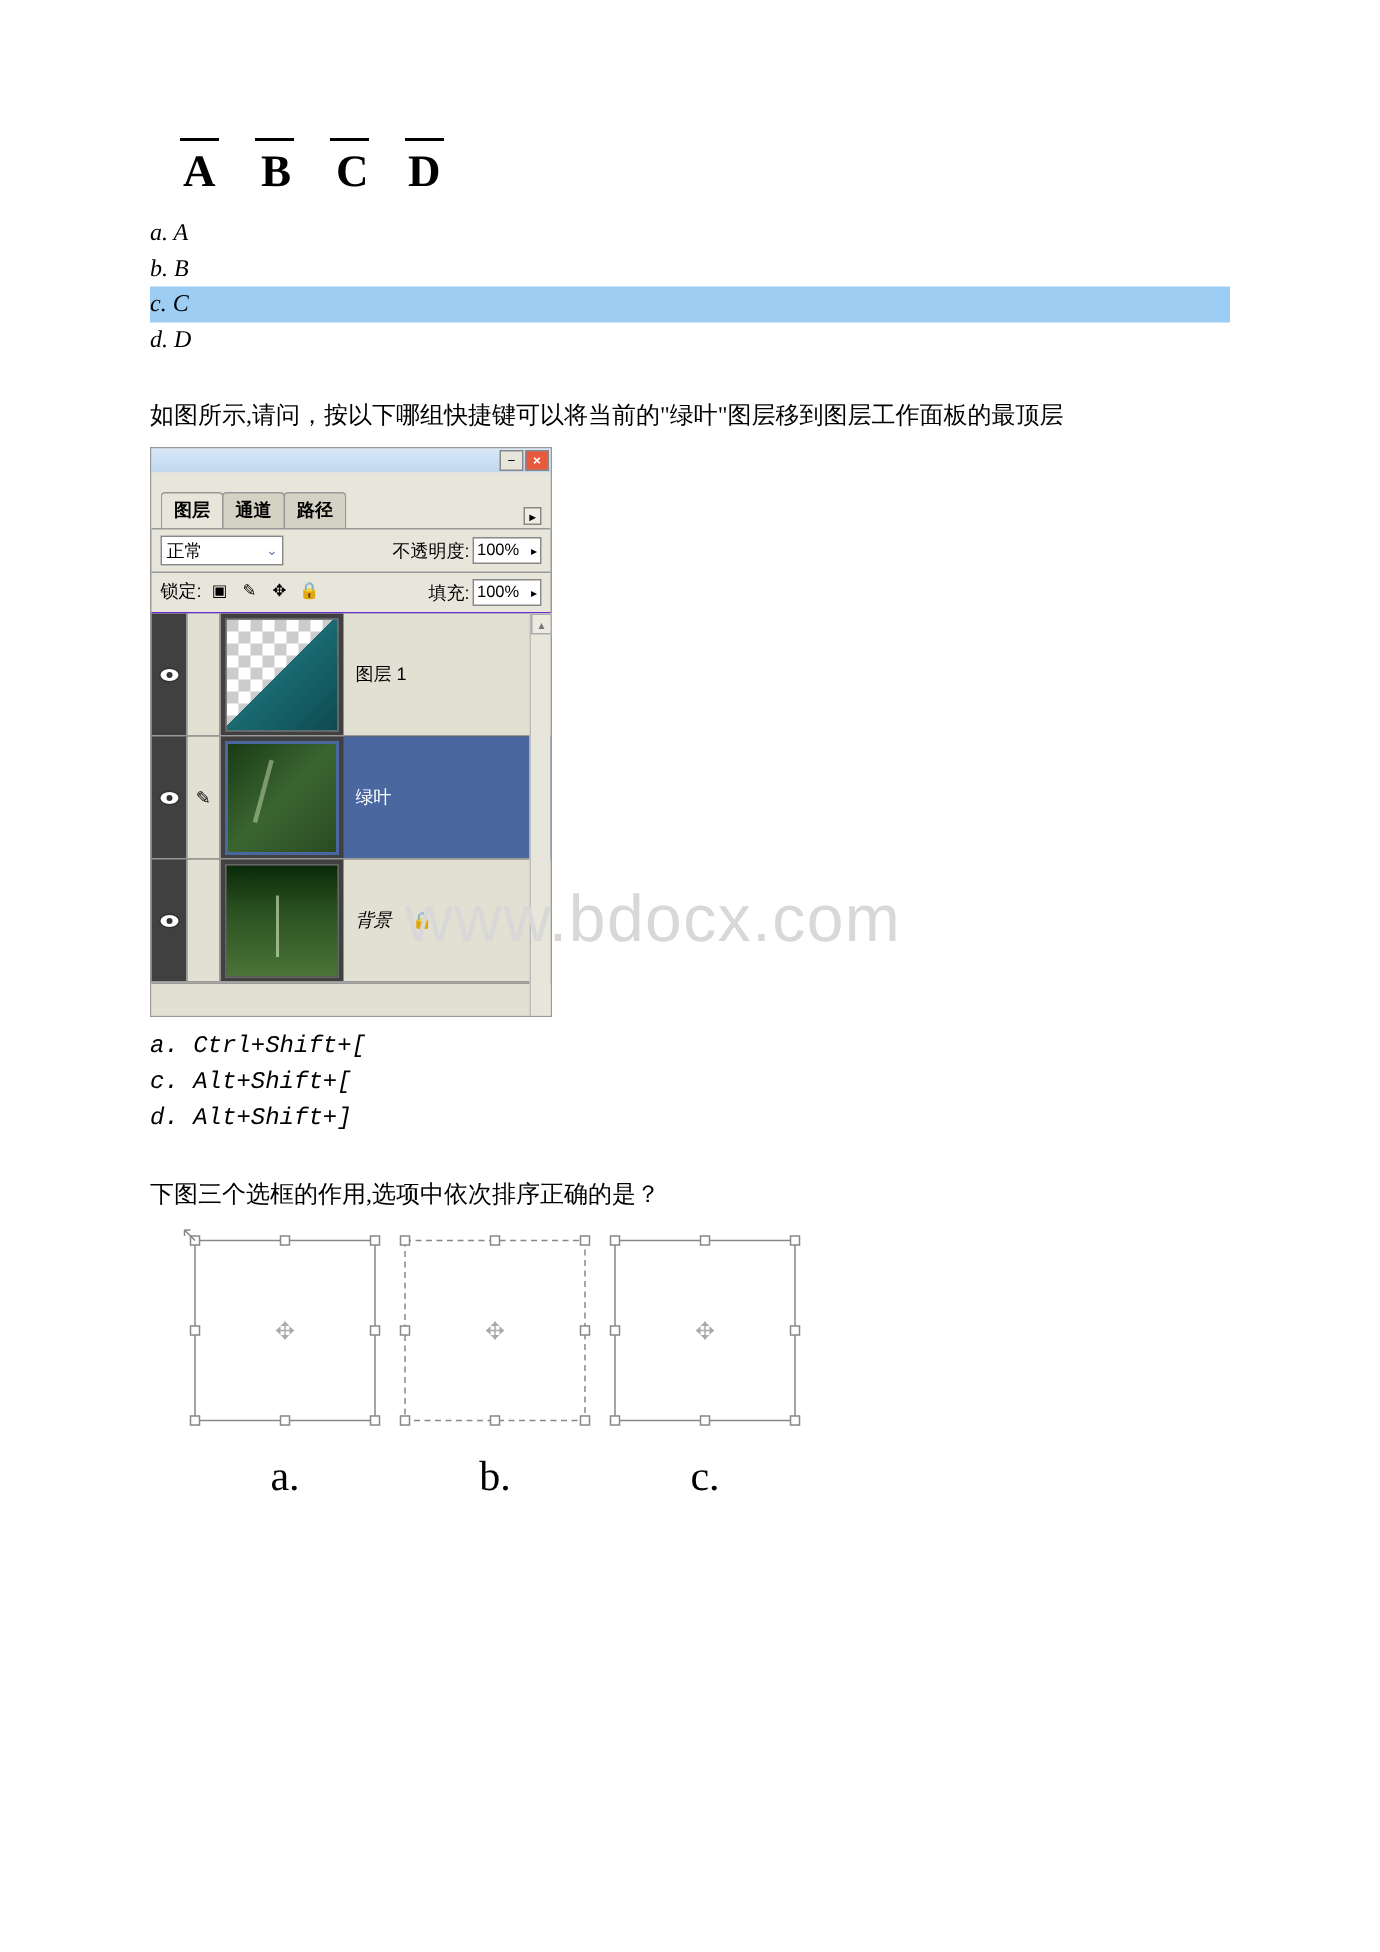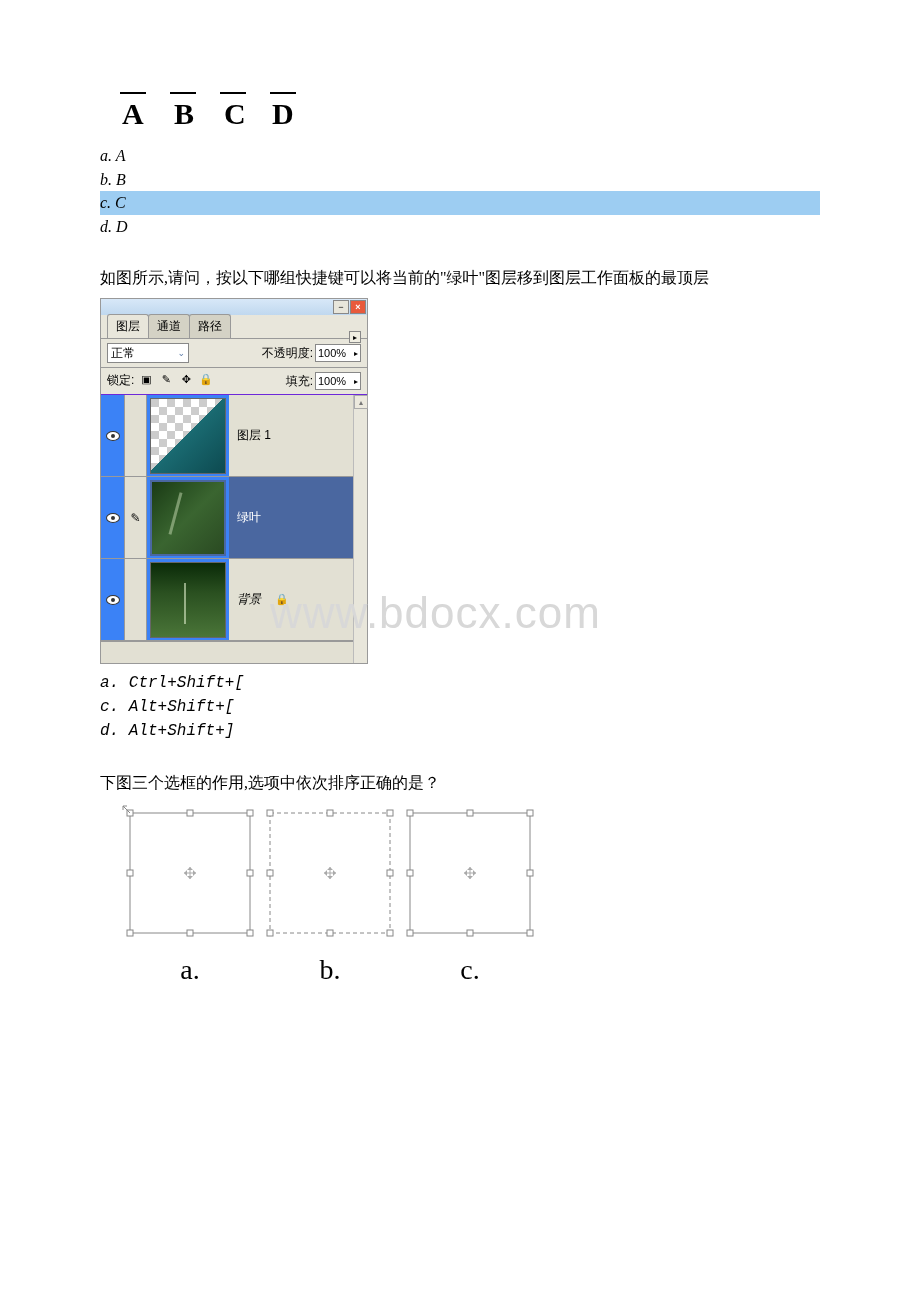--- a/index.html
+++ b/index.html
@@ -70,21 +70,22 @@
       color: #fff;
       font-weight: bold;
     }
     .layers-tabs {
       display: flex;
       align-items: flex-end;
       padding: 21px 6px 0 6px;
       border-bottom: 1px solid #999;
       background: #e8e6db;
       position: relative;
-      height: 24px;
+      height: 38px;
+      font-weight: bold;
     }
     .tab {
       padding: 3px 8px 3px 8px;
       font-size: 12px;
       border: 1px solid #999;
       border-bottom: none;
       background: #d4d2c5;
       position: relative;
       margin-right: -1px;
       border-radius: 3px 3px 0 0;
@@ -172,21 +173,21 @@
       font-size: 11px;
     }
     .layers-list {
       background: #d4d2c5;
       position: relative;
     }
     .layer-row {
       display: flex;
       align-items: center;
       border-bottom: 1px solid #999;
-      background: #3b82f6;
+      background: #404040;
       height: 82px;
     }
     .layer-row.selected .layer-name-area {
       background: #4a67a0;
       color: #fff;
       font-family: Liberation Serif, serif;
     }
     .eye-col {
       width: 24px;
       height: 100%;

